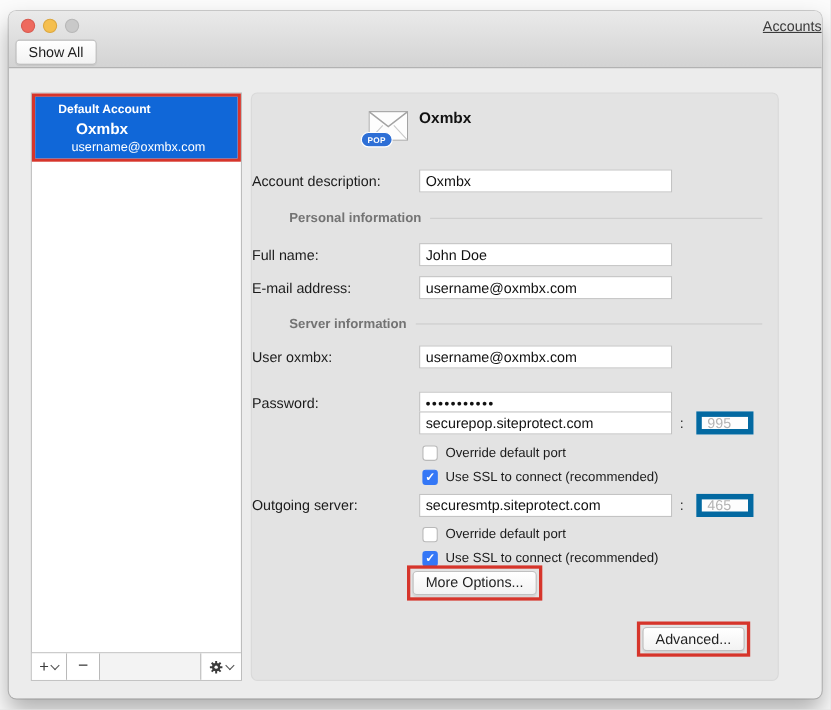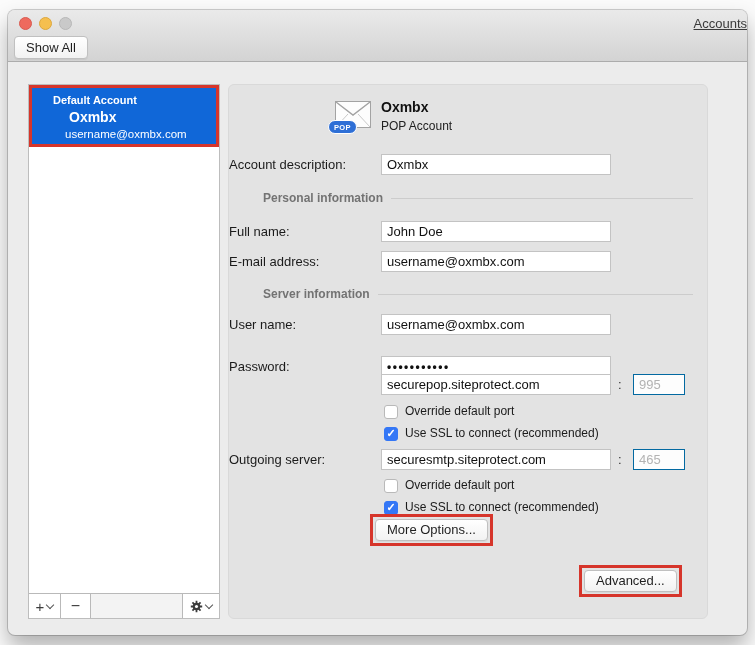--- a/index.html
+++ b/index.html
@@ -94,21 +94,21 @@
   .row input.text {
     position:absolute; left:152px; width:230px; height:21px;
     border:1px solid #c3c3c3; background:#fff; font-size:13px;
     font-family:"Liberation Sans",sans-serif; padding:0 5px; color:#111;
     border-radius:0; outline:none;
   }
   .row input.pw { font-size:12px; font-weight:700; letter-spacing:1.5px; }
   .colon { position:absolute; left:389px; font-size:13px; line-height:21px; color:#333; }
   .row input.port {
     position:absolute; left:404px; width:52px; height:21px;
-    border:1px solid #0369a1; background:#fdfdfd; font-size:13px;
+    border:5px solid #0369a1; background:#fdfdfd; font-size:13px;
     font-family:"Liberation Sans",sans-serif; padding:0 5px; color:#b3b3b3;
   }
   .section-hdr {
     position:absolute; left:34px; right:14px; height:14px;
     display:flex; align-items:center;
   }
   .section-hdr .txt { font-size:12px; font-weight:700; color:#737373; white-space:nowrap; }
   .section-hdr .line { flex:1; height:1px; background:#cccccc; margin-left:8px; }
   .chk-row { position:absolute; left:155px; height:15px; display:flex; align-items:center; gap:7px; }
   .checkbox {
@@ -180,21 +180,20 @@
     <div class="acct-header" style="width:300px;height:40px;">
       <div class="env-wrap">
         <svg width="36" height="27" viewBox="0 0 36 27">
           <rect x="0.5" y="0.5" width="35" height="26" fill="#fdfdfd" stroke="#a3a3a3"></rect>
           <path d="M1,1 L18,14 L35,1" fill="none" stroke="#a3a3a3" stroke-width="1.4"></path>
           <path d="M1,26 L13,13 M35,26 L23,13" fill="none" stroke="#c9c9c9"></path>
         </svg>
         <span class="pop-badge">POP</span>
       </div>
       <div class="hdr-name">Oxmbx</div>
-      <div class="hdr-type">POP Account</div>
     </div>
 
     <div class="row" style="top:69px;">
       <div class="row-label">Account description:</div>
       <input class="text" type="text" value="Oxmbx" style="">
     </div>
 
     <div class="section-hdr" style="top:106px;">
       <span class="txt">Personal information</span>
       <span class="line"></span>
@@ -209,21 +208,21 @@
       <div class="row-label">E-mail address:</div>
       <input class="text" type="text" value="username@oxmbx.com" style="">
     </div>
 
     <div class="section-hdr" style="top:202px;">
       <span class="txt">Server information</span>
       <span class="line"></span>
     </div>
 
     <div class="row" style="top:229px;">
-      <div class="row-label">User name:</div>
+      <div class="row-label">User oxmbx:</div>
       <input class="text" type="text" value="username@oxmbx.com" style="">
     </div>
 
     <div class="row" style="top:259px;margin-top:12px;">
       <div class="row-label">Password:</div>
       <input class="text pw" type="text" value="•••••••••••" style="">
     </div>
 
     <div class="row" style="top:289px;">
       <input class="text" type="text" value="securepop.siteprotect.com" style="">

